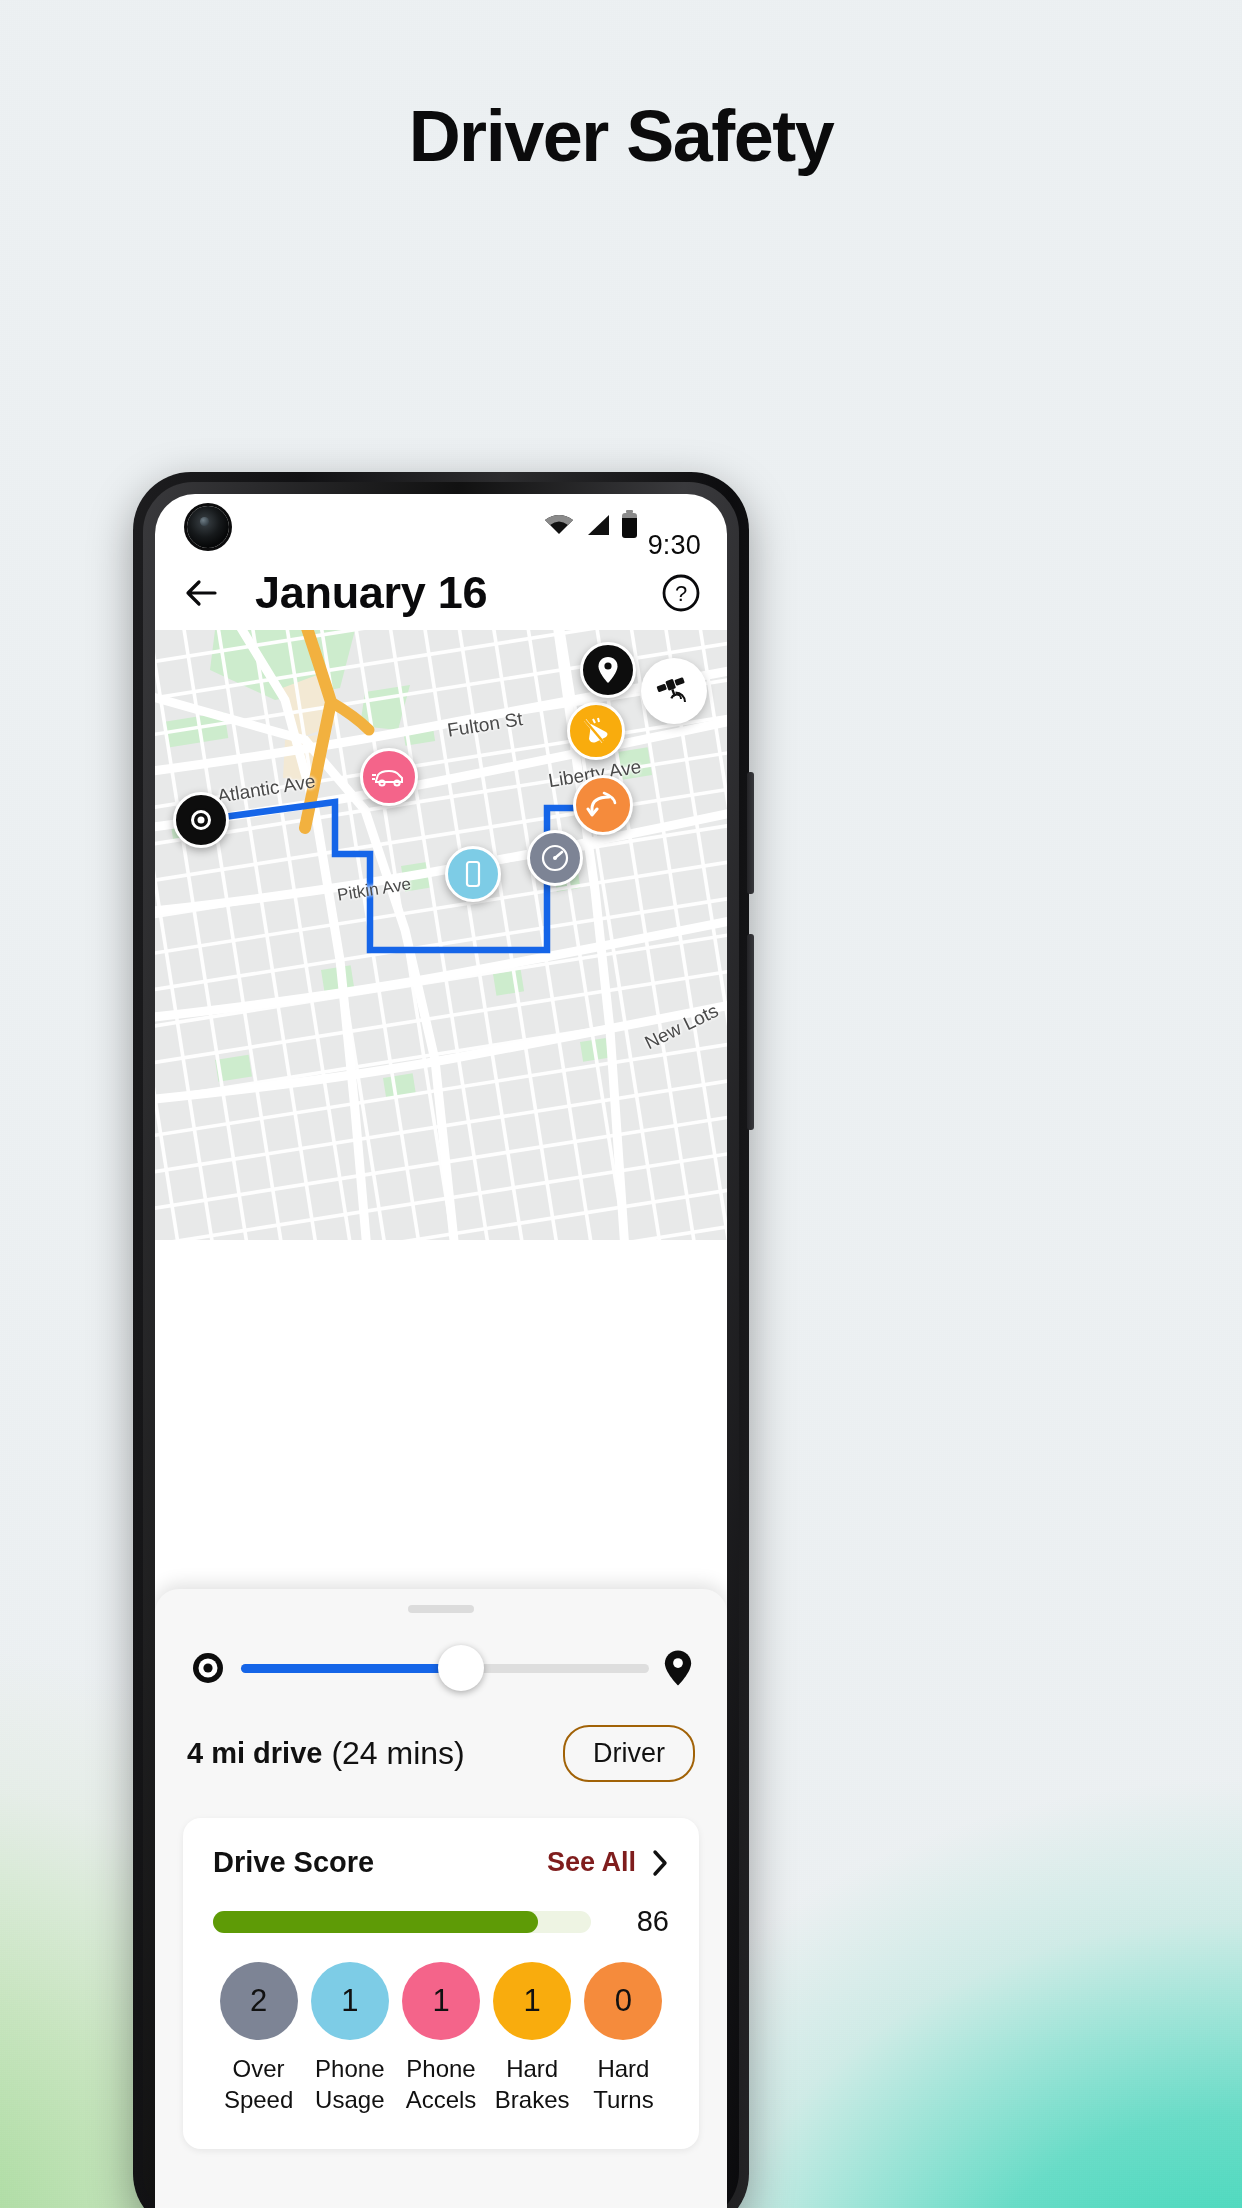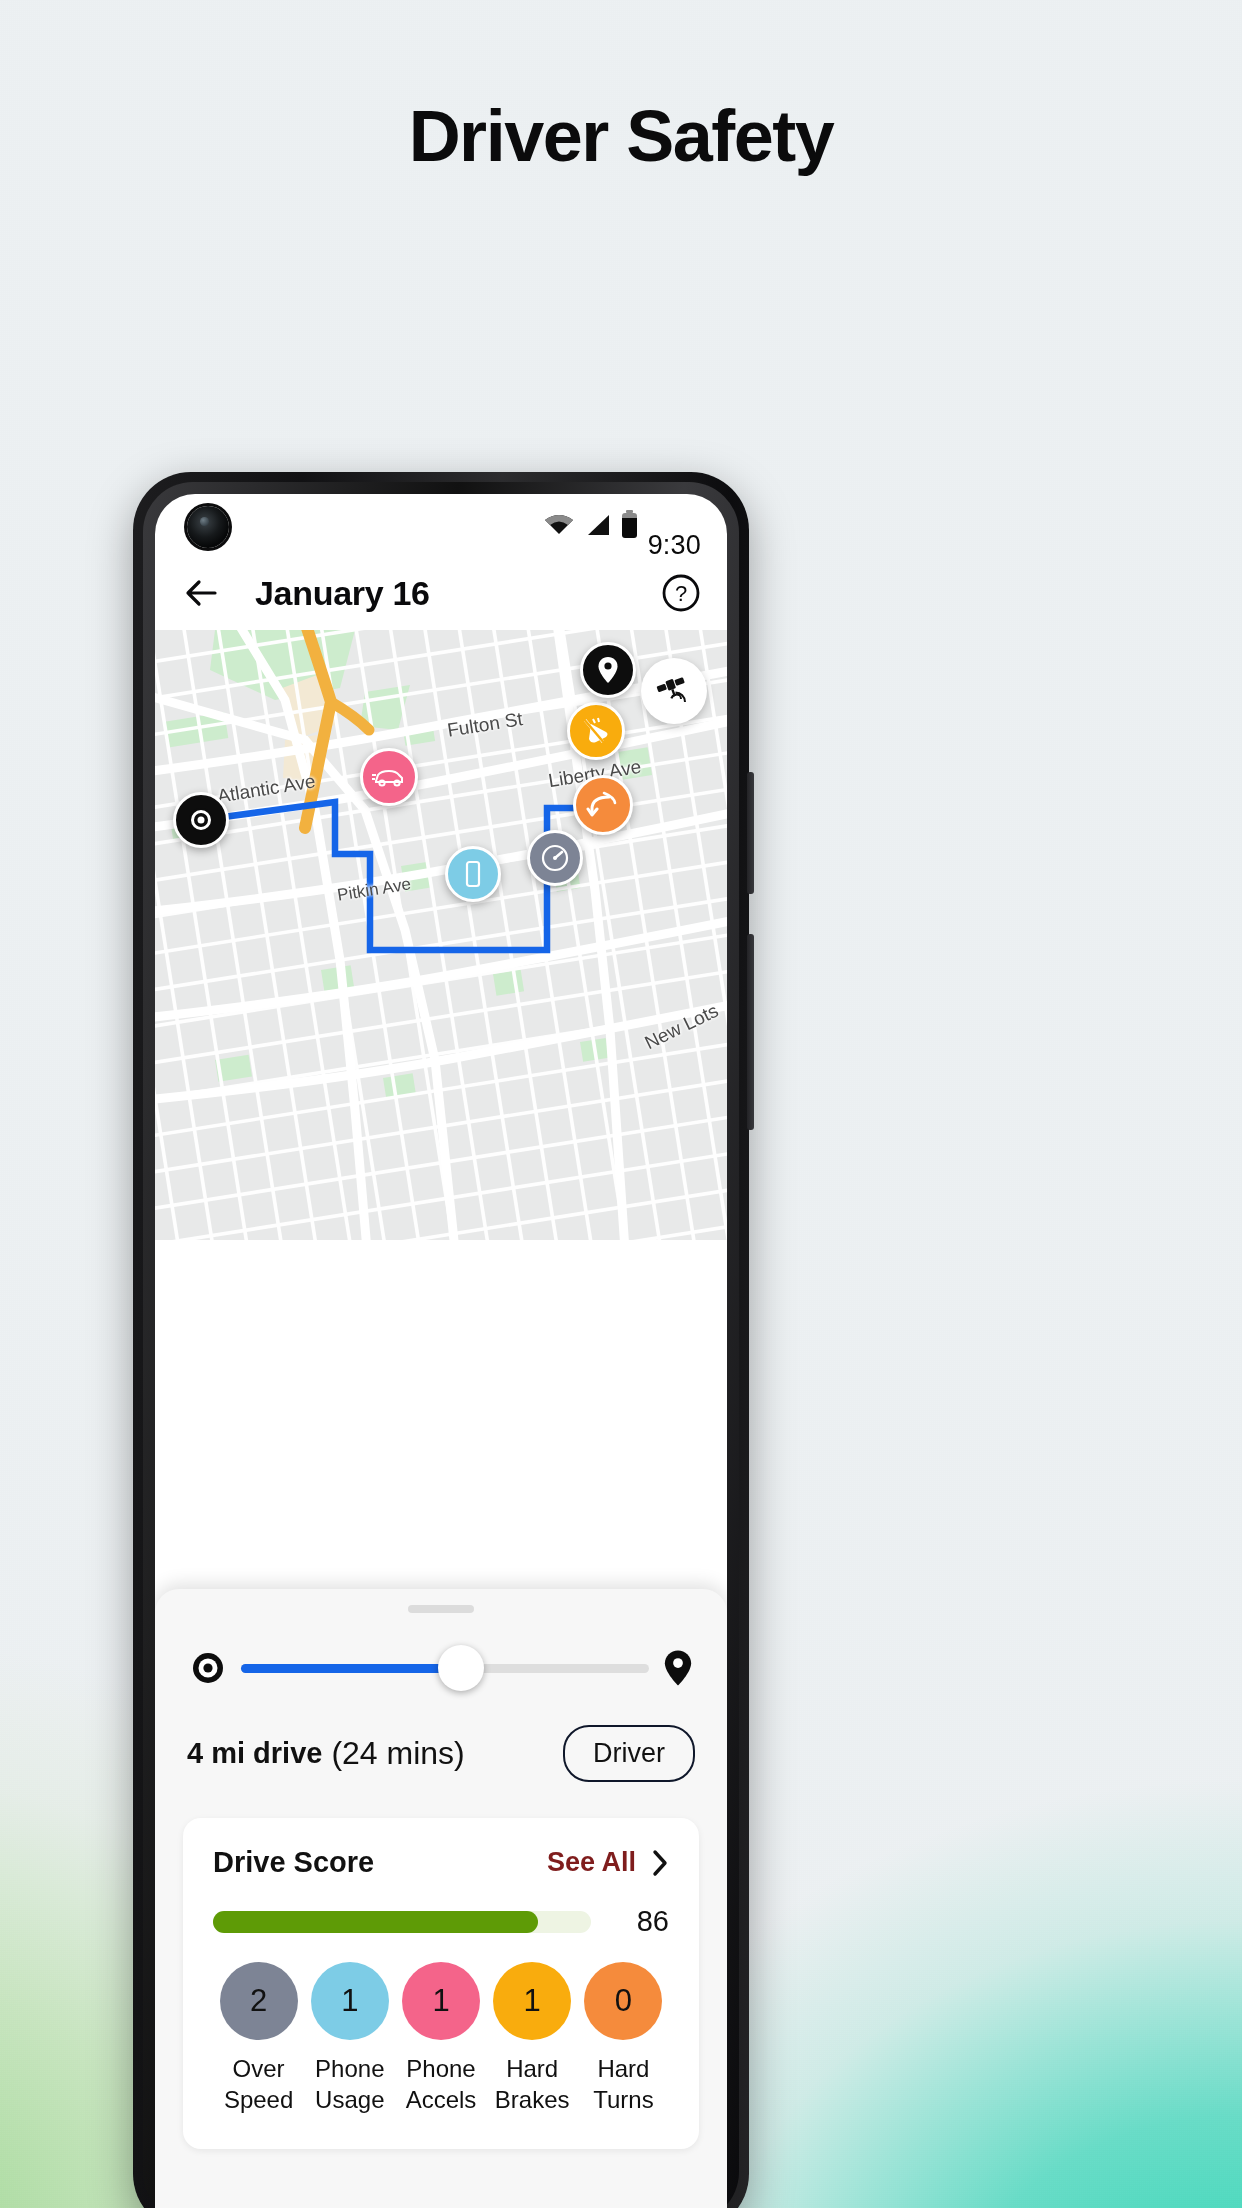--- a/index.html
+++ b/index.html
@@ -98,21 +98,21 @@
     content:''; position:absolute; left:4px; top:-3px; width:7px; height:3px;
     border-radius:1px; background:#8b8b8b;
   }
 
   
   .appbar {
     height:74px; display:flex; align-items:center; padding:0 26px;
   }
   .back-arrow { width:40px; height:40px; flex:0 0 auto; }
   .appbar-title {
-    font-size:34px; font-weight:bold; color:#0a0a0c; margin-left:34px;
+    font-size:45px; font-weight:bold; color:#0a0a0c; margin-left:34px;
     letter-spacing:-0.3px;
   }
   .help-btn { margin-left:auto; width:40px; height:40px; }
 
   
   .map {
     position:relative; height:610px; background:#e9eaea; overflow:hidden;
   }
   .map-svg { position:absolute; inset:0; width:100%; height:100%; }
   .satellite-btn {
@@ -157,21 +157,21 @@
     position:absolute; top:50%; width:46px; height:46px; border-radius:50%;
     background:#fff; box-shadow:0 2px 7px rgba(0,0,0,.3);
     transform:translate(-50%,-50%);
   }
   .trip-row {
     display:flex; align-items:center; margin-top:38px; padding:0 4px;
   }
   .trip-dist { font-size:29px; font-weight:bold; color:#111; }
   .trip-dur { font-size:32px; font-weight:400; color:#111; margin-left:9px; }
   .driver-pill {
-    margin-left:auto; border:2px solid #0f172a; border-radius:26px;
+    margin-left:auto; border:2px solid #a16207; border-radius:26px;
     padding:11px 28px; font-size:27px; color:#111; background:transparent;
   }
 
   
   .card {
     margin-top:36px; background:#fff; border-radius:18px;
     padding:28px 30px 34px; box-shadow:0 2px 7px rgba(0,0,0,.07);
   }
   .card-head { display:flex; align-items:center; }
   .card-title { font-size:29px; font-weight:bold; color:#111; }

